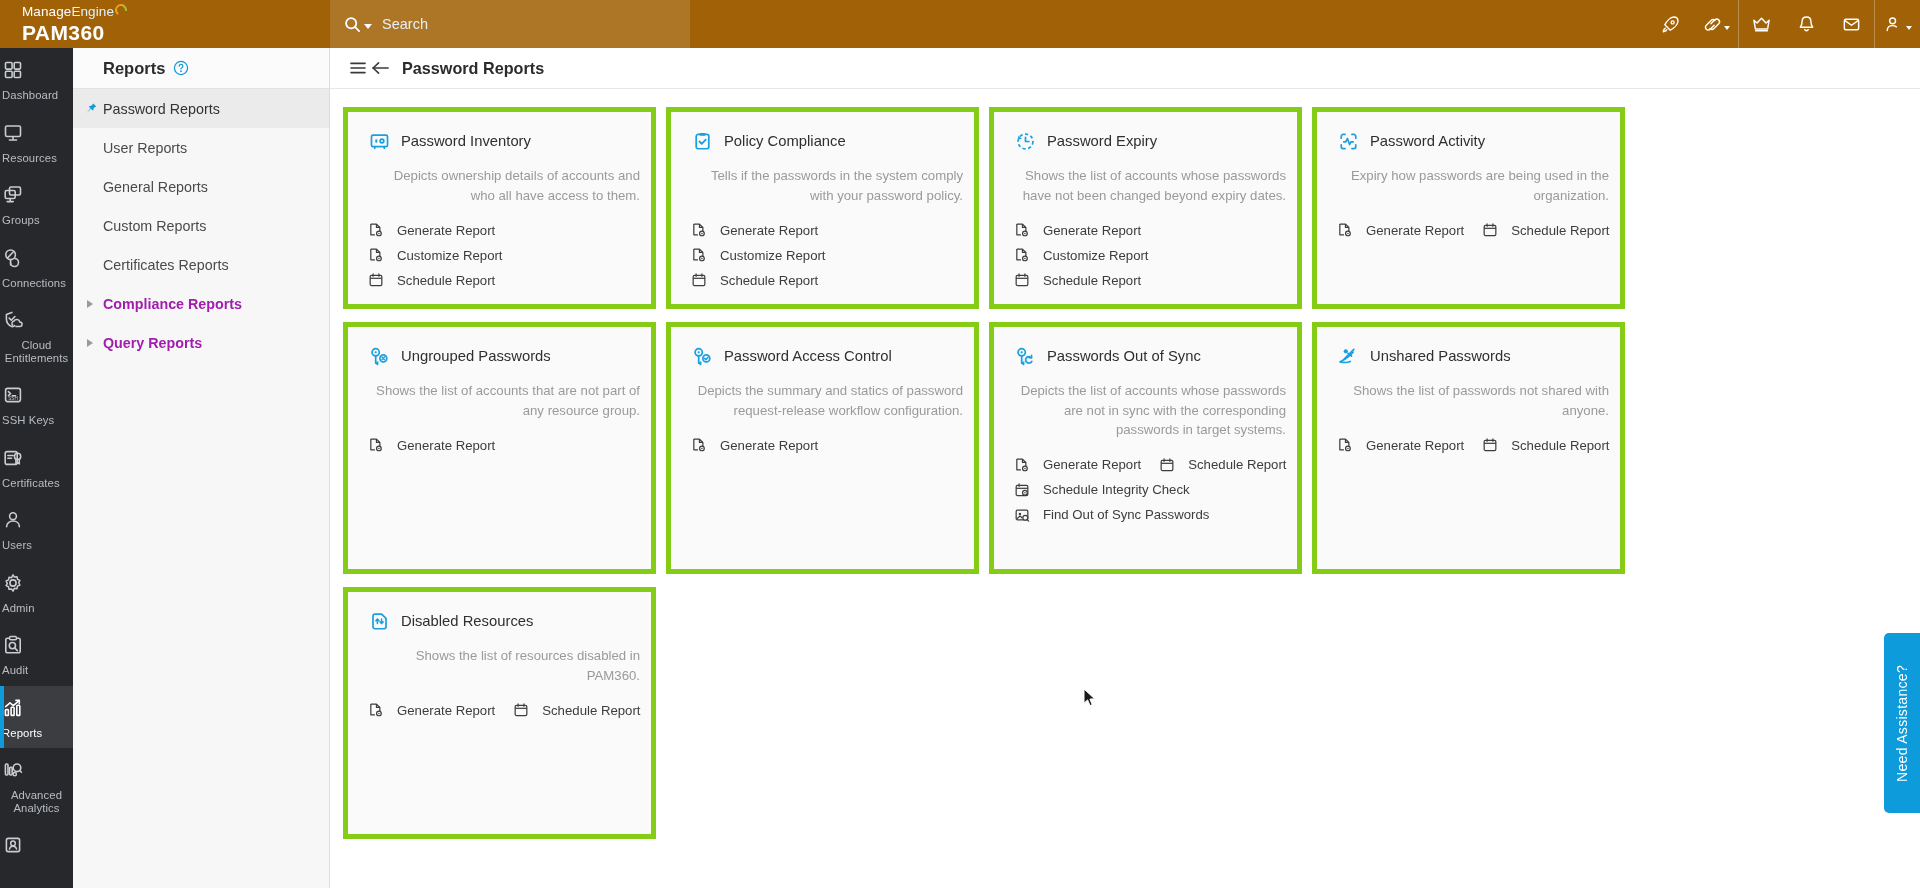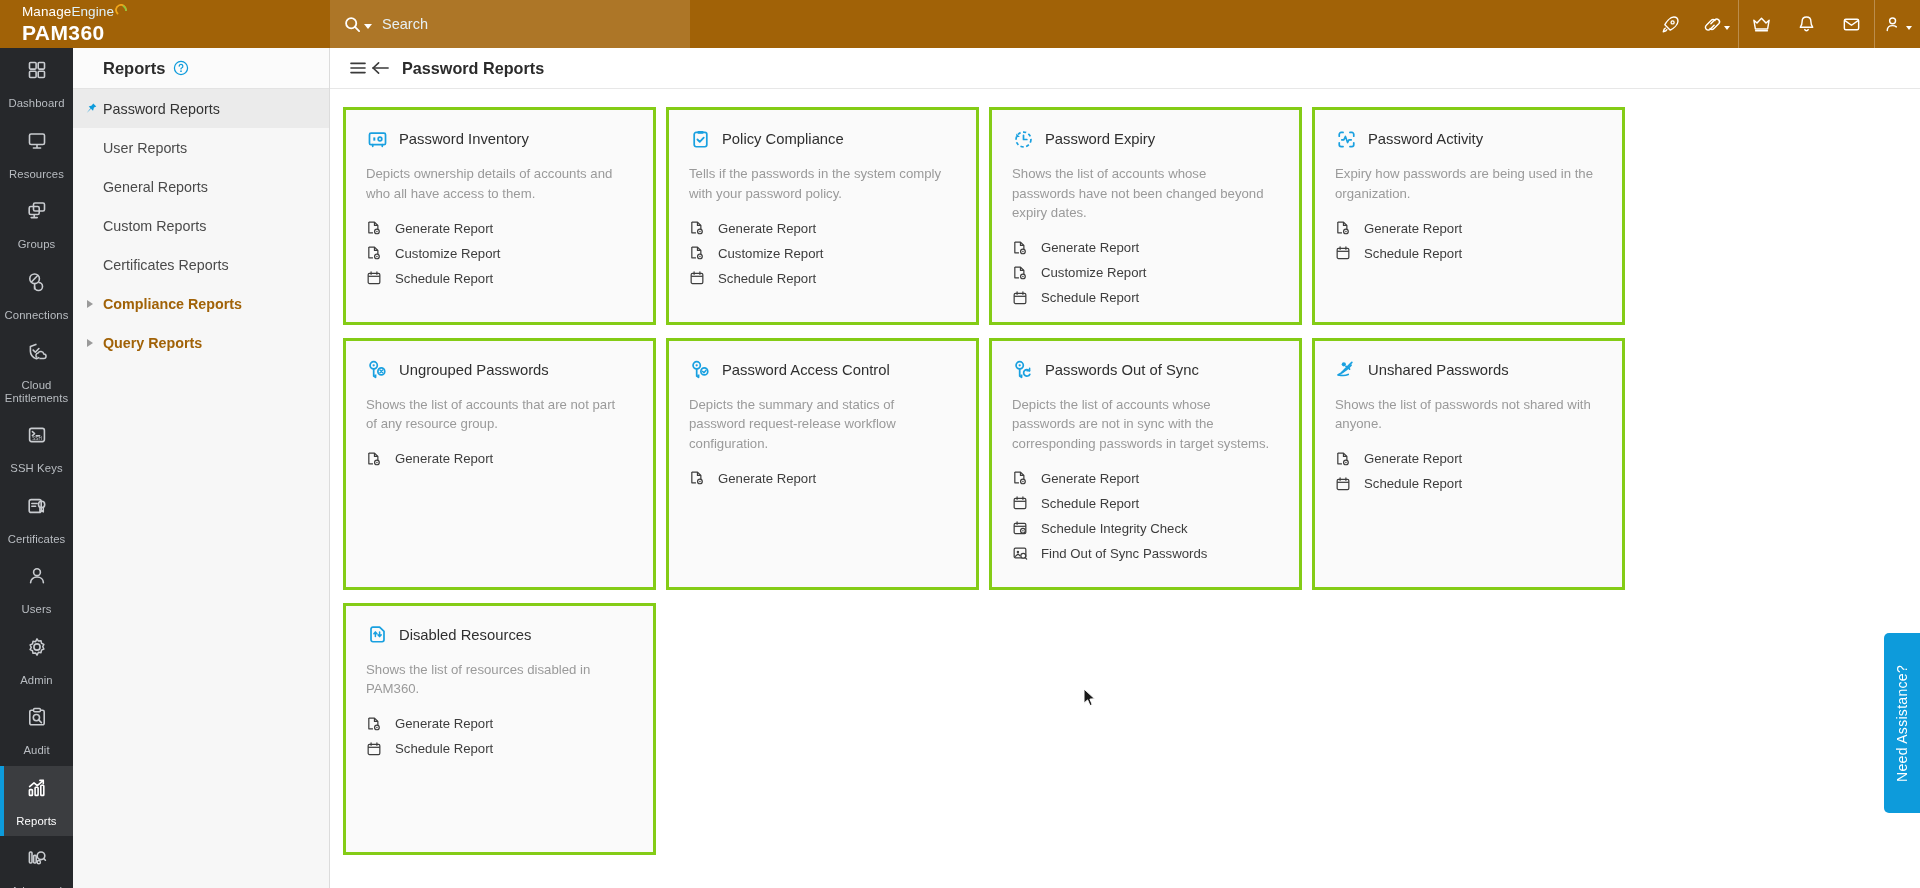--- a/index.html
+++ b/index.html
@@ -51,21 +51,21 @@
   .tr-btn svg { display:block; }
   .mini-caret { width:0;height:0;border-left:3.5px solid transparent;border-right:3.5px solid transparent;border-top:4.5px solid #fff; margin-left:1px; margin-top:7px;}
 
   
   .rail {
     position: absolute; top: 48px; left: 0; width: 73px; height: 840px;
     background: #26282b; overflow: hidden;
   }
   .rail-item {
     width: 73px; padding: 11px 2px 9px; display: flex; flex-direction: column;
-    align-items: center; gap: 16px; color: #c9ccd0; cursor: pointer; position: relative;
+    align-items: flex-start; gap: 8px; color: #c9ccd0; cursor: pointer; position: relative;
   }
   .rail-item .ri-label {
     font-size: 11.3px; line-height: 12.5px; text-align: center; color: #b9bdc2;
     letter-spacing: .1px;
   }
   .rail-item.active { background: #3b3d40; }
   .rail-item.active::before {
     content: ""; position: absolute; left: 0; top: 0; bottom: 0; width: 4px; background: #0d9bdb;
   }
   .rail-item.active .ri-label { color: #ffffff; }
@@ -85,51 +85,52 @@
   .panel-list { padding-top: 0; }
   .panel-item {
     height: 39px; display: flex; align-items: center; padding-left: 30px;
     font-size: 14.3px; color: #4a4a4a; cursor: pointer; position: relative;
   }
   .panel-item.selected { background: #ebebeb; color: #333; }
   .panel-item .pin {
     position: absolute; left: 11px; top: 50%; transform: translateY(-50%);
     color: #0d9bdb; display: flex;
   }
-  .panel-item.group { font-weight: 700; color: #a16207; }
+  .panel-item.group { font-weight: 700; color: #a21caf; }
   .panel-item .tri {
     position: absolute; left: 14px; top: 50%; transform: translateY(-50%);
     width: 0; height: 0; border-top: 4.5px solid transparent; border-bottom: 4.5px solid transparent;
     border-left: 6px solid #9a9a9a;
   }
 
   
   .content { position: absolute; top: 48px; left: 330px; right: 0; bottom: 0; background: #fff; }
   .content-head {
     height: 41px; border-bottom: 1px solid #e7e7e7; display: flex; align-items: center;
     padding-left: 20px; gap: 12px; background: #fff;
   }
   .ch-burger { display: flex; align-items: center; color: #3a3a3a; cursor: pointer; gap: 5px; }
   .ch-title { font-size: 16.2px; font-weight: 700; color: #2b2b2b; }
 
   .cards {
     padding: 18px 12px 0 8px; display: flex; flex-wrap: wrap; align-content: flex-start;
   }
   .card {
-    width: 313px; margin: 0 5px 13px 5px; background: #fafafa; border: 3px solid #84cc16;
-    padding: 18px 28px 16px 20px;
+    width: 313px; margin: 0 5px 13px 5px; background: #fafafa; border: 5px solid #84cc16;
+    padding: 18px 8px 16px 20px;
   }
   .card.r1 { min-height: 196px; }
   .card.r2 { min-height: 252px; }
   .card-head { display: flex; align-items: center; gap: 11px; margin-bottom: 14px; }
   .card-ic { width: 22px; height: 22px; color: #19a0e0; display: flex; align-items: center; justify-content: center; flex: none; }
   .card-title { font-size: 14.8px; color: #2f2f2f; }
   .card-desc {
     font-size: 13.2px; line-height: 19.5px; color: #9a9a9a; margin-bottom: 17px;
     max-width: 272px;
+    text-align: right;
   }
   .actions { display: flex; flex-wrap: wrap; gap: 9px 18px; }
   .action {
     display: flex; align-items: center; gap: 13px; font-size: 13.2px; color: #3d3d3d;
     cursor: pointer; white-space: nowrap;
   }
   .action .a-ic { width: 16px; height: 16px; color: #3d3d3d; display: flex; align-items: center; justify-content: center; flex: none; }
 
   
   .cursor { position: absolute; left: 1083px; top: 688px; pointer-events: none; }

